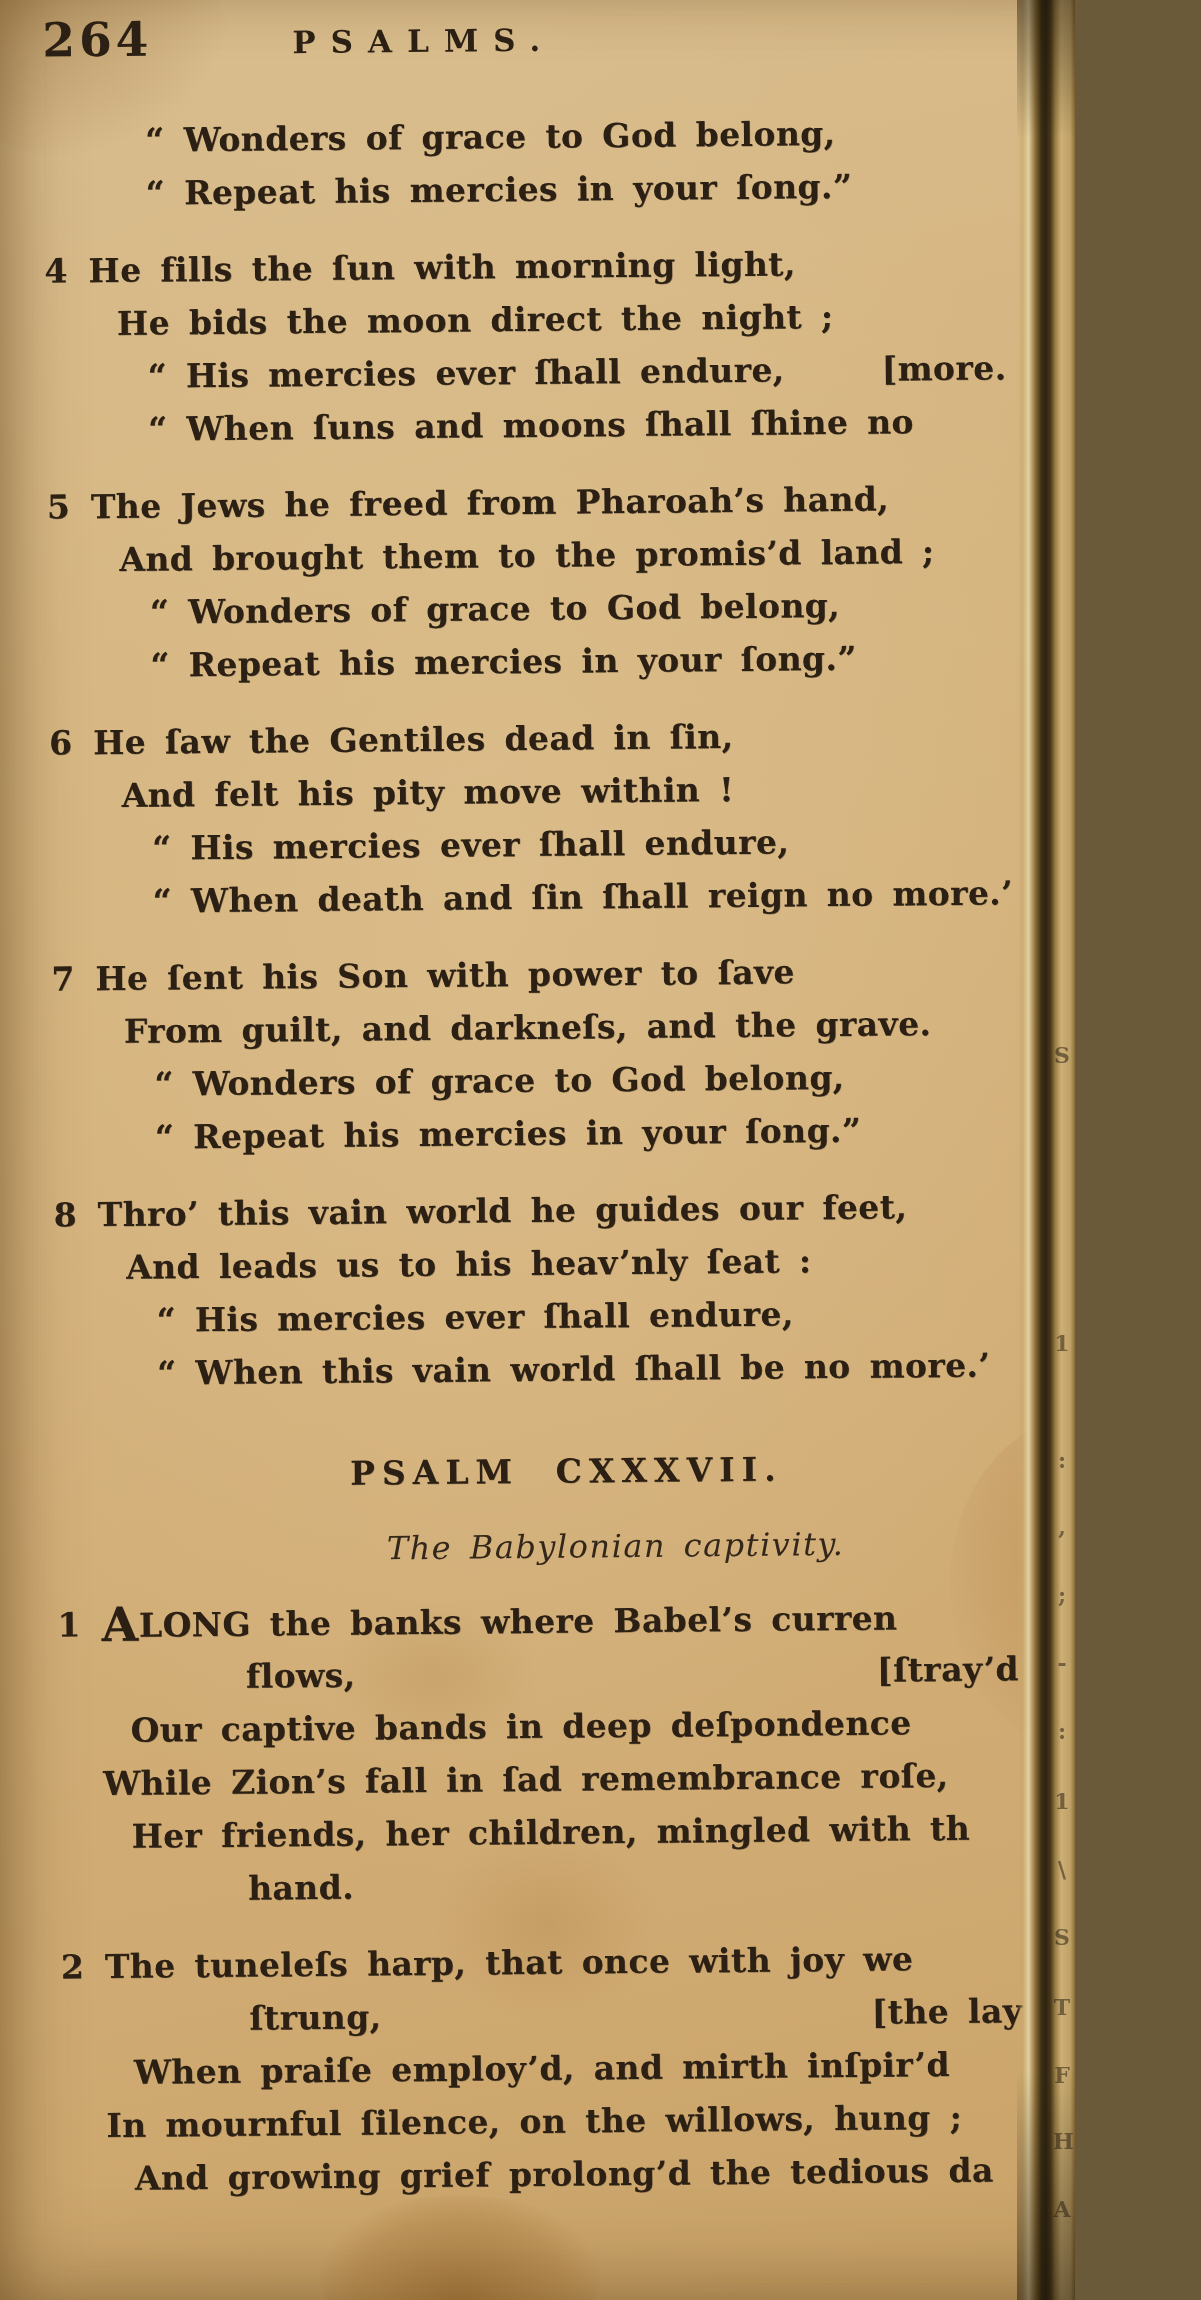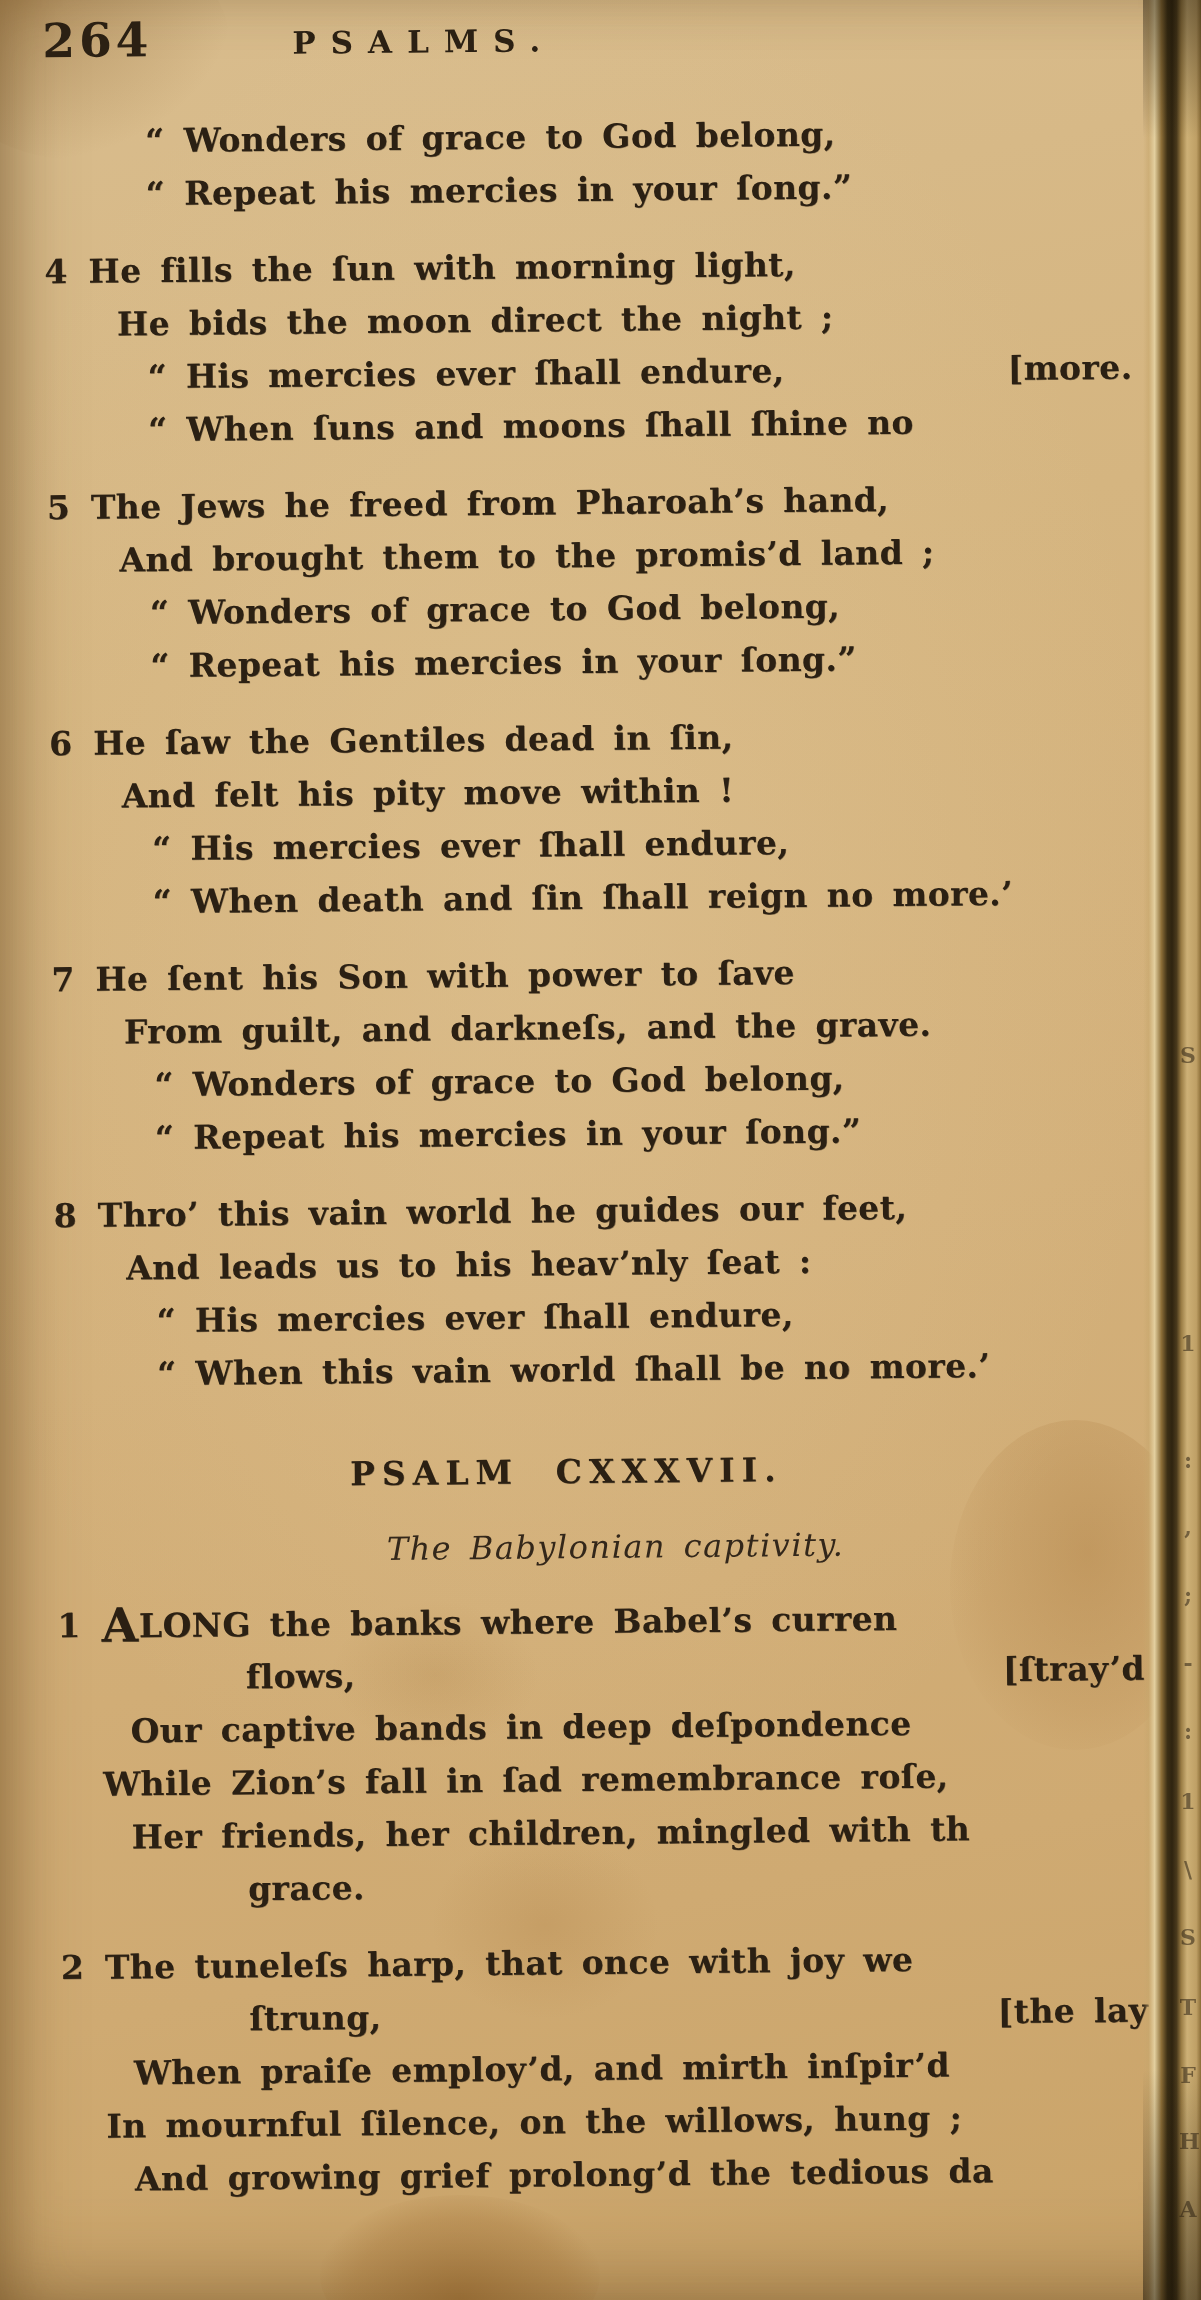--- a/index.html
+++ b/index.html
@@ -1,18 +1,18 @@
 <!DOCTYPE html>
 <html><head>
 <meta charset="utf-8">
 <style>
   html,body{margin:0;padding:0;background:#6b5a3a;}
   .page{
     position:relative;
-    width:1201px;height:2300px;
+    width:1075px;height:2300px;
     overflow:hidden;
     background:
       radial-gradient(ellipse 900px 1400px at 45% 40%, rgba(230,205,160,0.35), rgba(0,0,0,0) 70%),
       linear-gradient(168deg,#d9bd8e 0%,#d5b580 28%,#d3b07a 55%,#cfaa72 80%,#c9a368 100%);
     font-family:"DejaVu Serif","Liberation Serif",serif;
     color:#2b2013;
     box-shadow:
       inset 42px 0 70px -34px rgba(95,65,25,0.5),
       inset 0 -55px 90px -45px rgba(95,65,25,0.45),
       inset 0 26px 60px -30px rgba(110,80,35,0.28);
@@ -140,21 +140,21 @@
     <div class="psalm-heading">PSALM CXXXVII.</div>
     <div class="psalm-subtitle">The Babylonian captivity.</div>
 
     <div id="stanzas-137">
         <div class="stanza">
           <div class="line ind0"><span class="vnum">1</span><span class="dropcap">A</span><span class="ltext">LONG the banks where Babel’s curren</span></div>
           <div class="line ind3"><span class="ltext">flows,</span><span class="catchword">[ſtray’d</span></div>
           <div class="line ind1"><span class="ltext">Our captive bands in deep deſpondence</span></div>
           <div class="line ind0"><span class="ltext">While Zion’s fall in ſad remembrance roſe,</span></div>
           <div class="line ind1"><span class="ltext">Her friends, her children, mingled with th</span></div>
-          <div class="line ind3"><span class="ltext">grace.</span></div>
+          <div class="line ind3"><span class="ltext">hand.</span></div>
         </div>
         <div class="stanza">
           <div class="line ind0"><span class="vnum">2</span><span class="ltext">The tuneleſs harp, that once with joy we</span></div>
           <div class="line ind3"><span class="ltext">ſtrung,</span><span class="catchword">[the lay</span></div>
           <div class="line ind1"><span class="ltext">When praiſe employ’d, and mirth inſpir’d</span></div>
           <div class="line ind0"><span class="ltext">In mournful ſilence, on the willows, hung ;</span></div>
           <div class="line ind1"><span class="ltext">And growing grief prolong’d the tedious da</span></div>
         </div>
       </div>
   </div>

